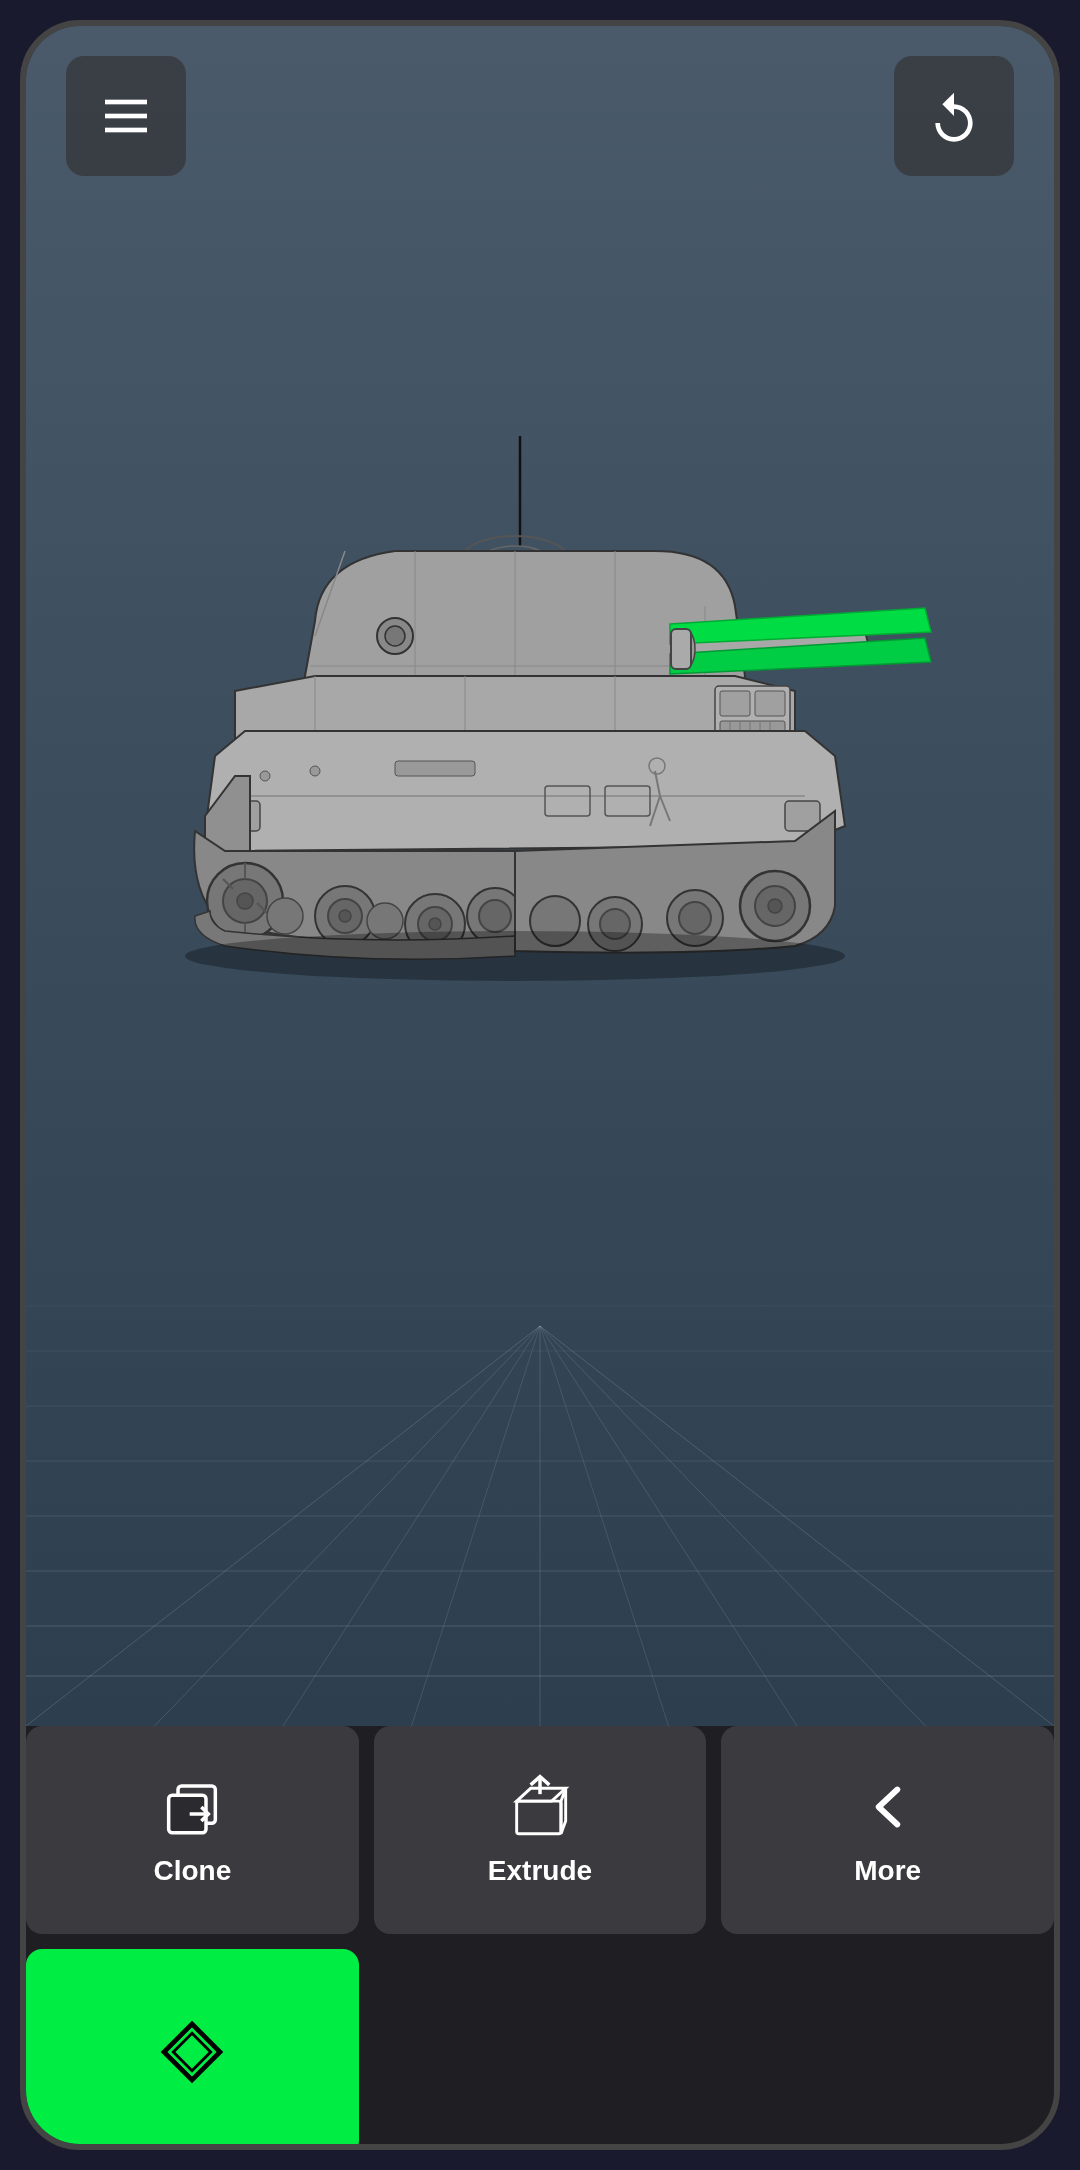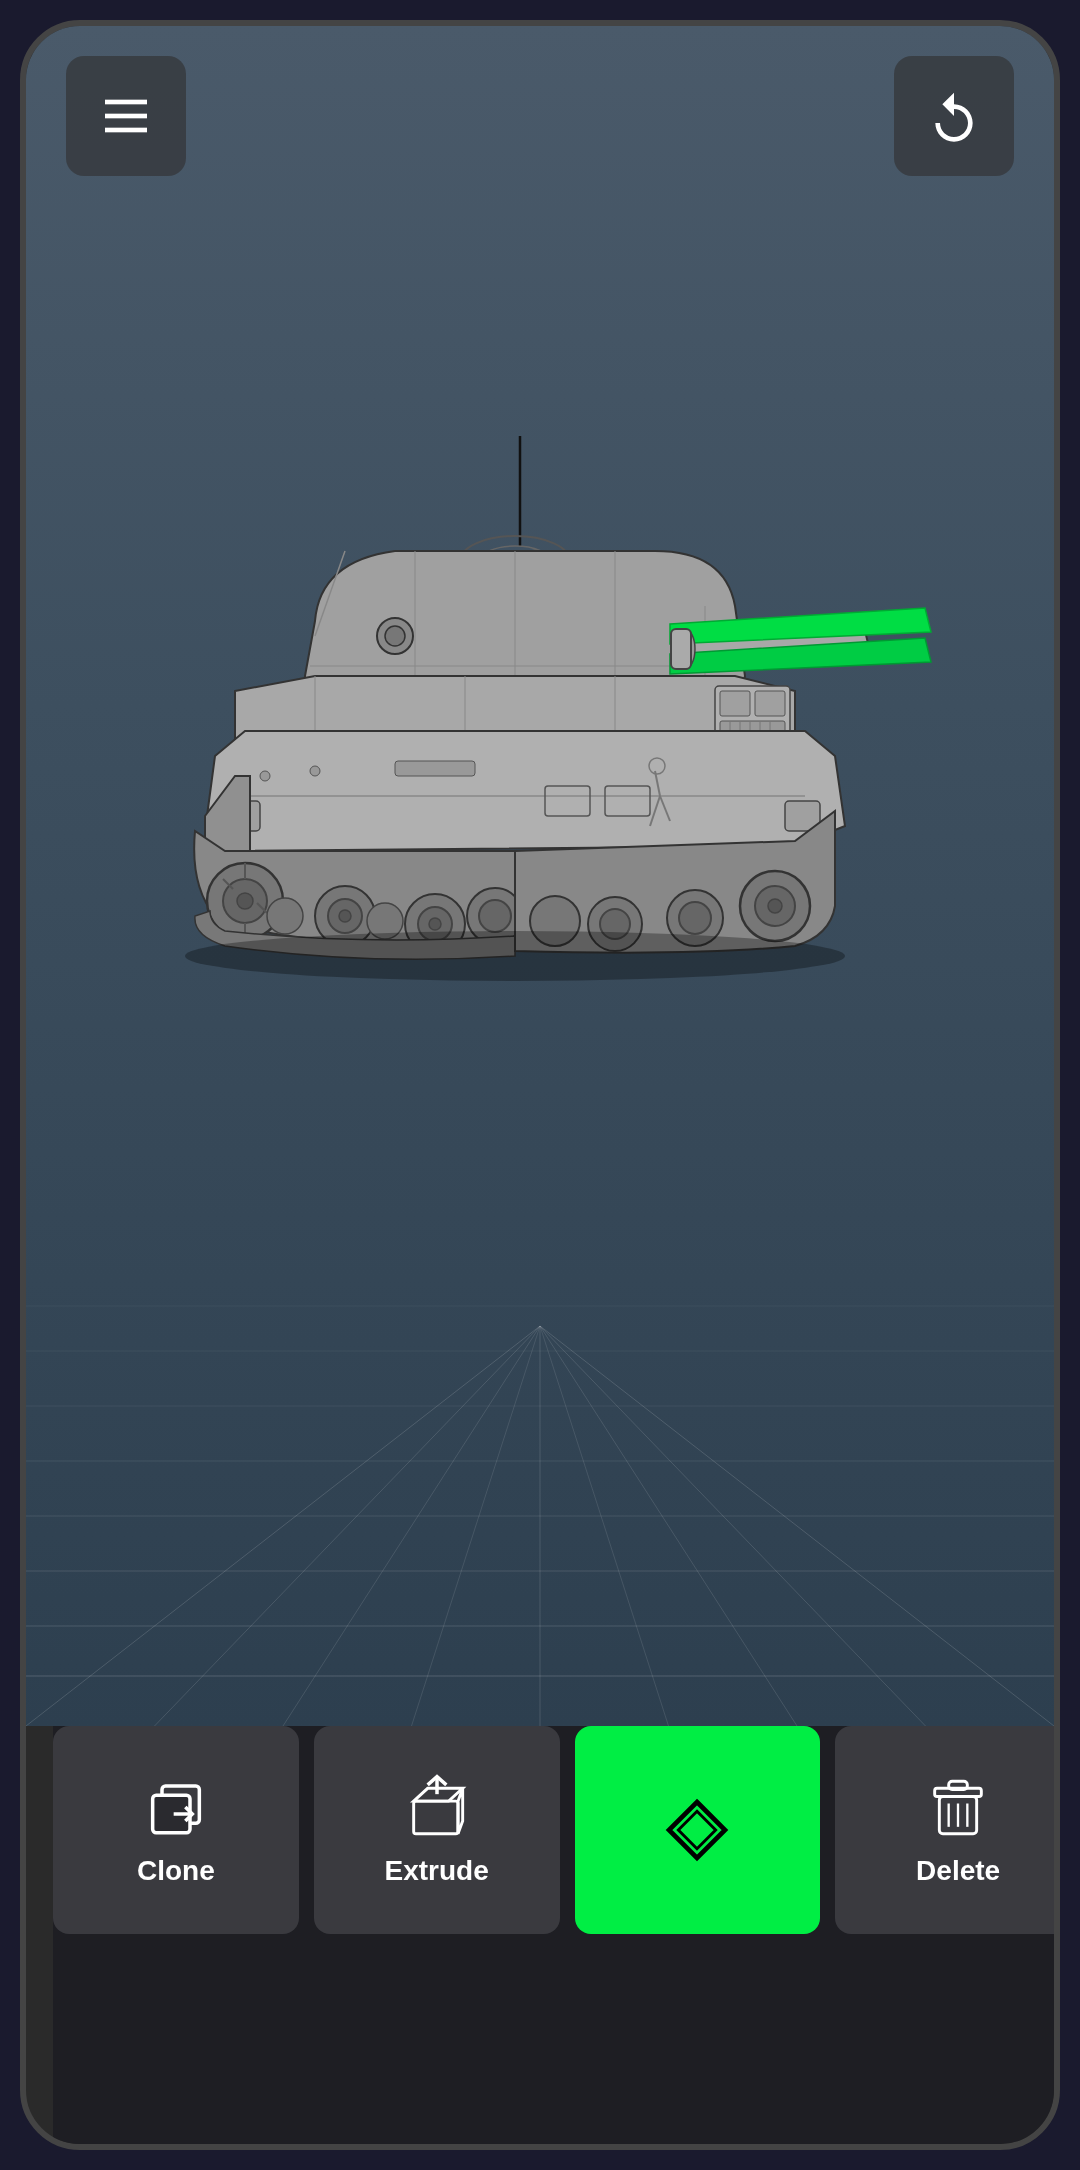--- a/index.html
+++ b/index.html
@@ -91,25 +91,24 @@
       width: 100%;
       height: 100%;
     }
 
     
     .toolbar {
       width: 100%;
       height: 430px;
       background: rgba(30, 30, 35, 0.97);
       display: grid;
-      grid-template-columns: repeat(4, 1fr);
+      grid-template-columns: repeat(3, 1fr);
       grid-template-rows: repeat(2, 1fr);
       gap: 0;
       gap: 15px;
-      margin-left: 27px;
     }
 
     .tool-btn {
       background: #3a3a3f;
       border-radius: 16px;
       display: flex;
       flex-direction: column;
       align-items: center;
       justify-content: center;
       cursor: pointer;
@@ -331,40 +330,32 @@
 
         <polygon points="48,25 52,14 52,42 48,53" fill="none" stroke="white" stroke-width="2.5"></polygon>
 
         <line x1="30" y1="4" x2="30" y2="19" stroke="white" stroke-width="3"></line>
         <polyline points="22,11 30,4 38,11" fill="none" stroke="white" stroke-width="3"></polyline>
       </svg>
       <span class="tool-label">Extrude</span>
     </div>
 
 
+    <div class="tool-btn">
+      <svg viewBox="0 0 60 60">
+
+        <polyline points="38,15 22,30 38,45" fill="none" stroke="white" stroke-width="5" stroke-linecap="round" stroke-linejoin="round"></polyline>
+      </svg>
+      <span class="tool-label">More</span>
+    </div>
 
 
     <div class="tool-btn active">
       <svg viewBox="0 0 60 60">
         <polygon points="30,6 54,30 30,54 6,30" fill="none" stroke="#000" stroke-width="4"></polygon>
 
         <polygon points="30,14 46,30 30,46 14,30" fill="none" stroke="#000" stroke-width="2.5"></polygon>
       </svg>
     </div>
 
-    <div class="tool-btn">
-      <svg viewBox="0 0 60 60">
-
-        <rect x="10" y="14" width="40" height="7" rx="2" fill="none" stroke="white" stroke-width="2.5"></rect>
-
-        <rect x="22" y="8" width="16" height="7" rx="3" fill="none" stroke="white" stroke-width="2.5"></rect>
-
-        <rect x="14" y="21" width="32" height="32" rx="3" fill="none" stroke="white" stroke-width="2.5"></rect>
-
-        <line x1="22" y1="27" x2="22" y2="47" stroke="white" stroke-width="2"></line>
-        <line x1="30" y1="27" x2="30" y2="47" stroke="white" stroke-width="2"></line>
-        <line x1="38" y1="27" x2="38" y2="47" stroke="white" stroke-width="2"></line>
-      </svg>
-      <span class="tool-label">Delete</span>
-    </div>
 
   </div>
 </div>
 
 </body></html>

